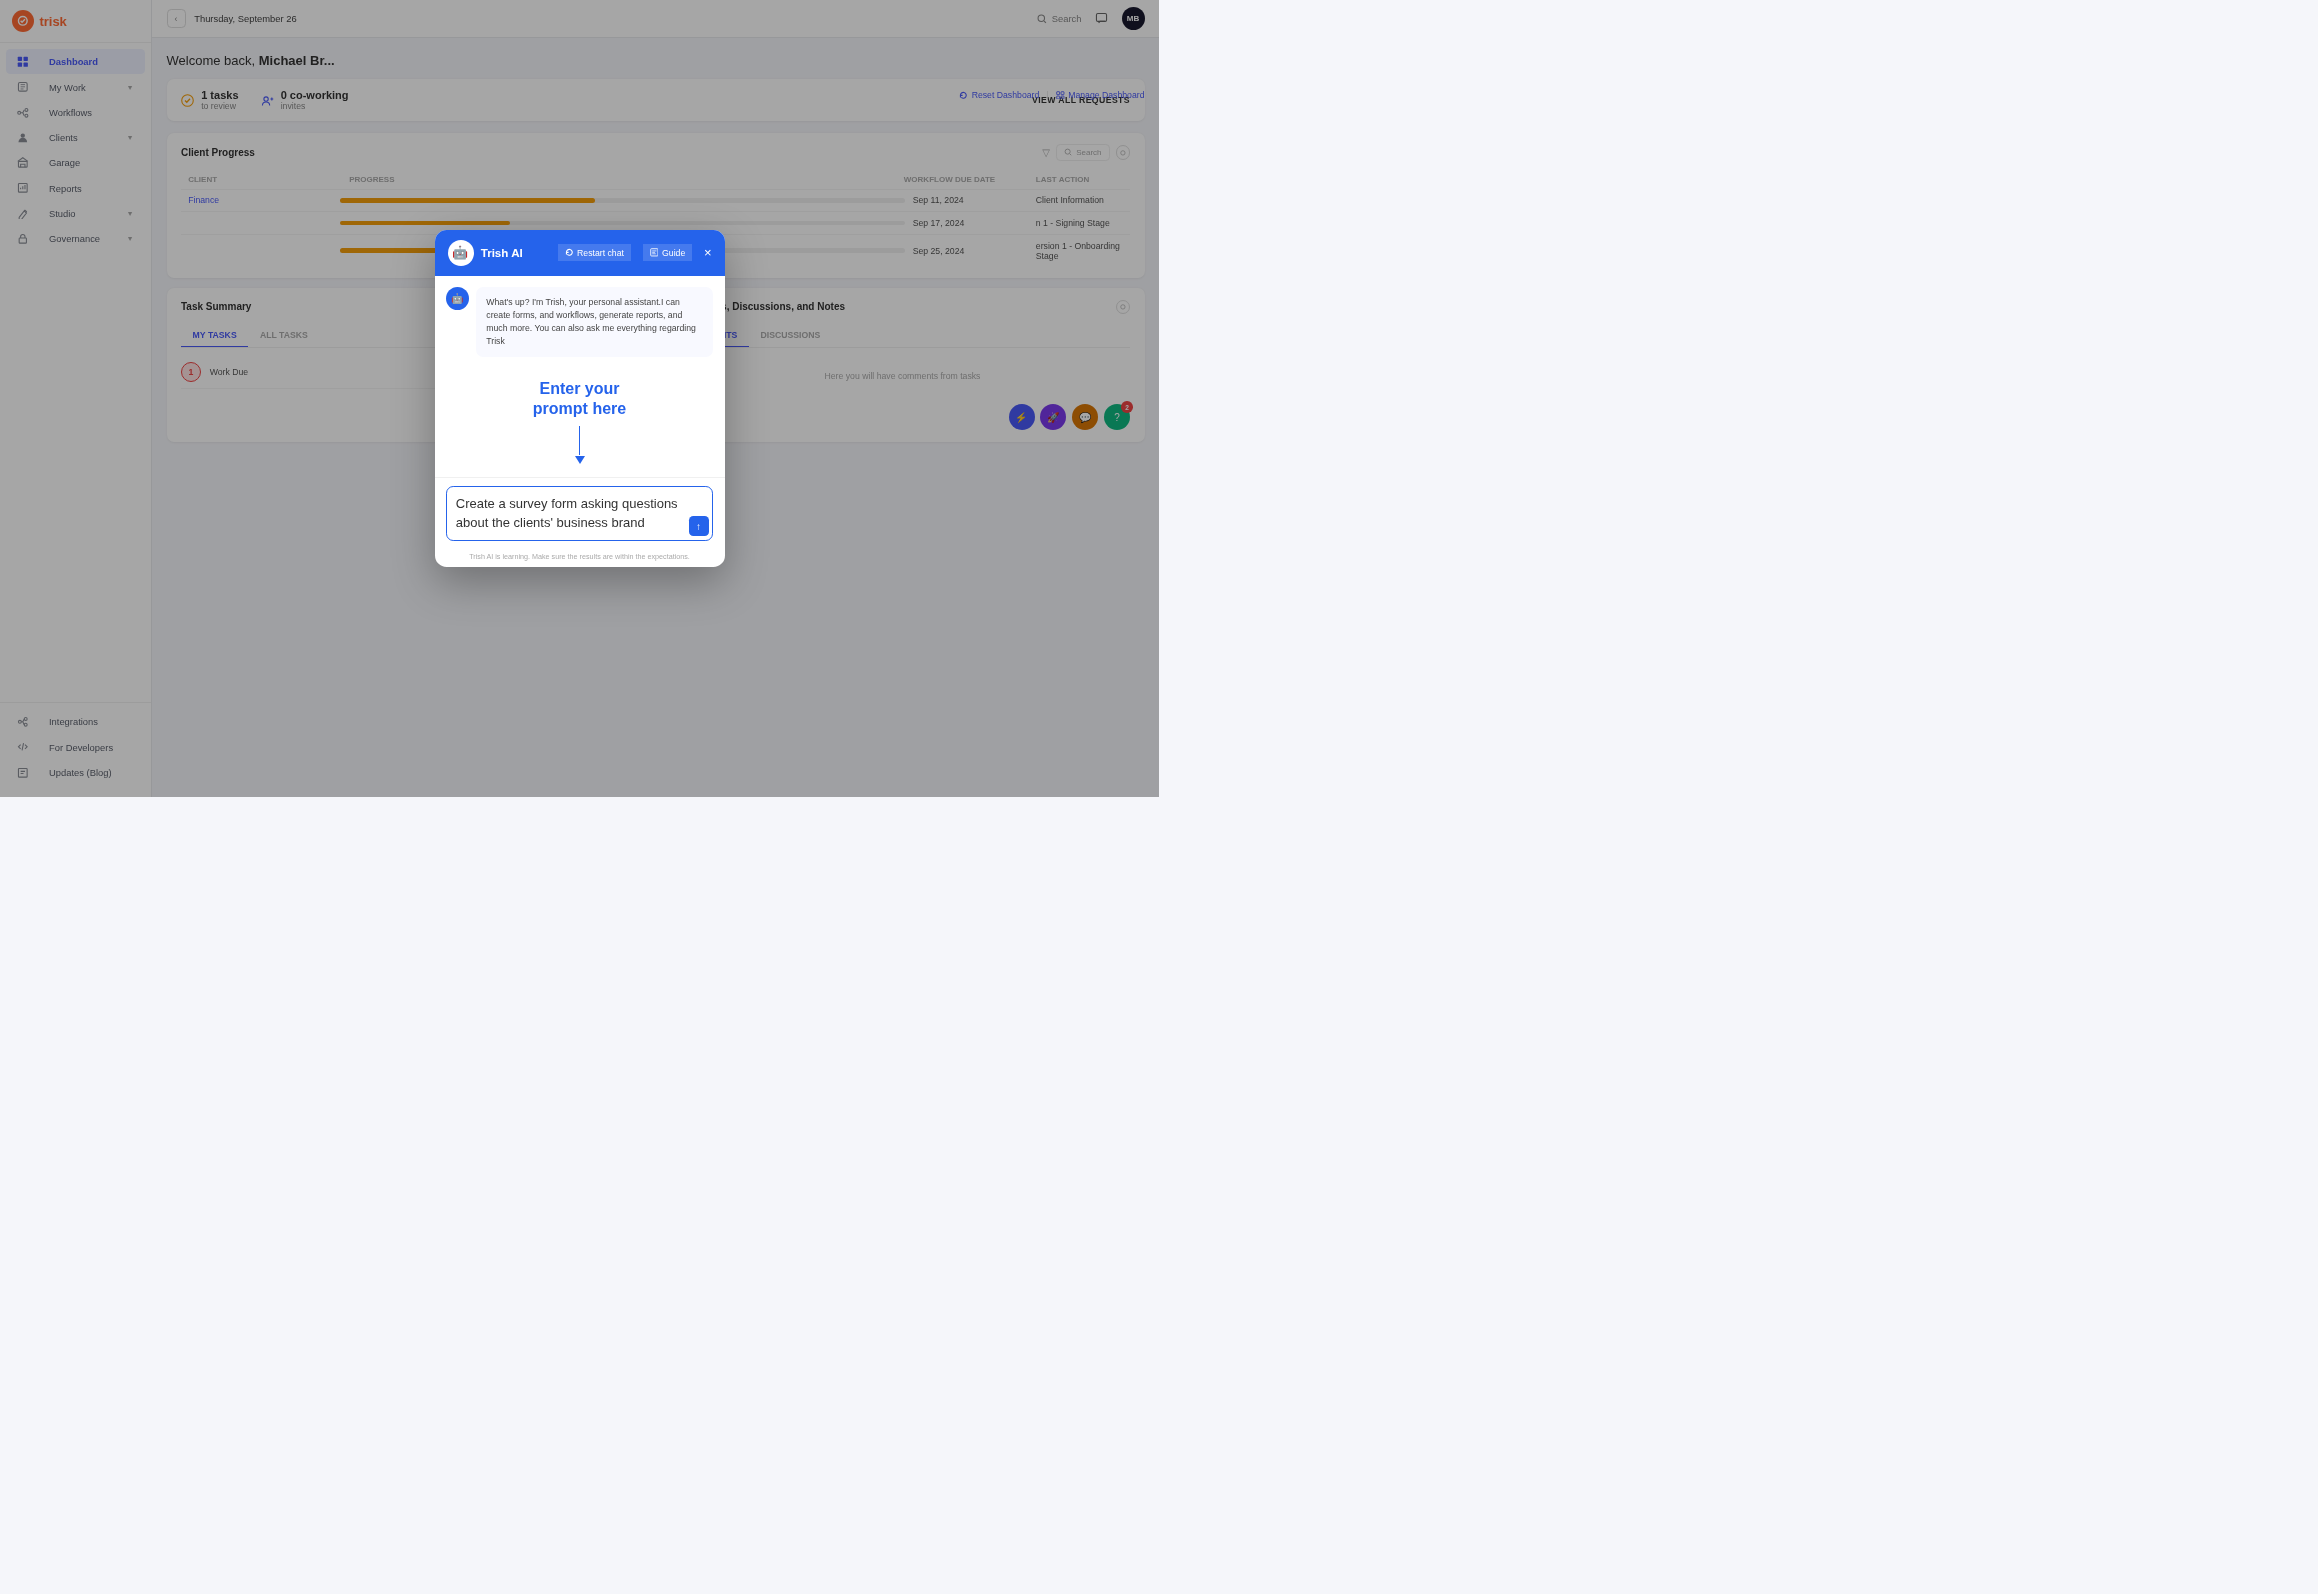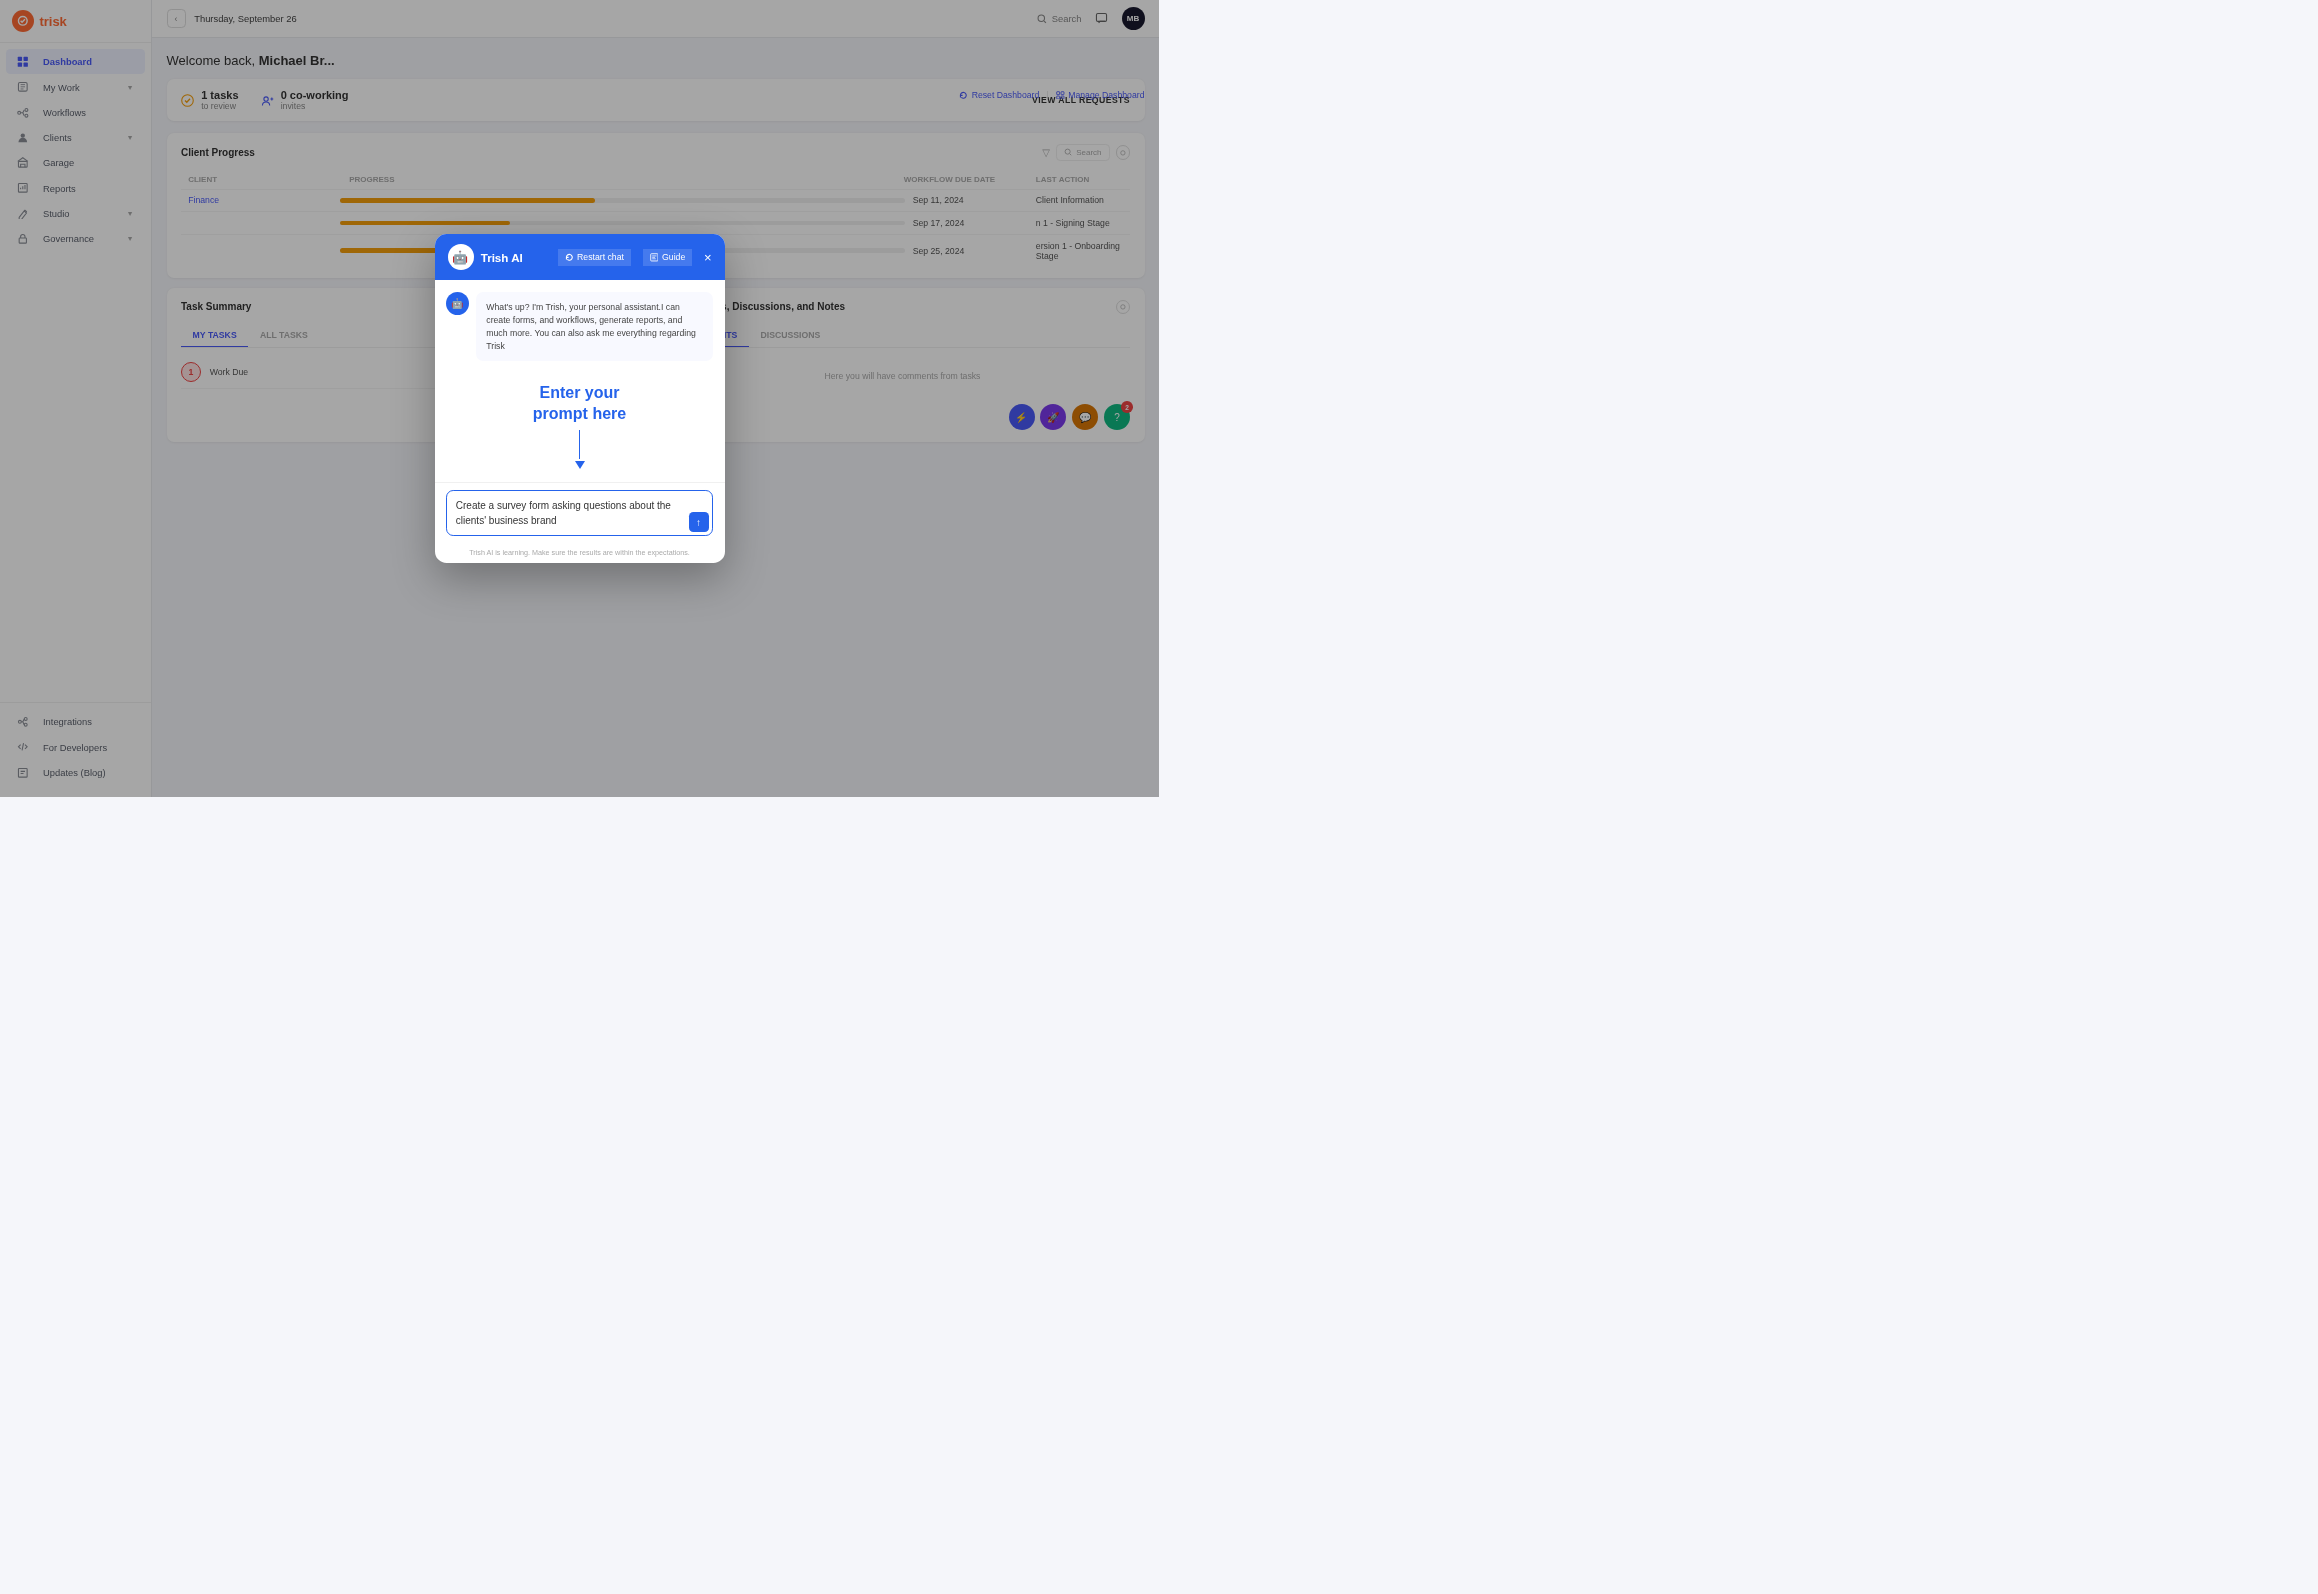--- a/index.html
+++ b/index.html
@@ -12,21 +12,21 @@
     }
     .sidebar-logo {
       padding: 10px 11.6px; display: flex; align-items: center; gap: 5.8px; border-bottom: 0.7px solid #f0f0f0;
     }
     .logo-circle {
       width: 22px; height: 22px; background: #ff6b35; border-radius: 50%; display: flex; align-items: center; justify-content: center;
     }
     .logo-text { font-size: 13px; font-weight: 700; color: #ff6b35; }
     .sidebar-nav { flex: 1; padding: 5.8px 0; }
     .nav-item {
-      display: flex; align-items: center; gap: 14px; padding: 6.5px 11.6px; cursor: pointer;
+      display: flex; align-items: center; gap: 20px; padding: 6.5px 11.6px; cursor: pointer;
       font-size: 9.4px; color: #5a5f6b; border-radius: 4.3px; margin: 0.7px 5.8px;
     }
     .nav-item.active { background: #eef2ff; color: #4a5af7; font-weight: 600; }
     .nav-item .nav-icon { width: 11.6px; height: 11.6px; opacity: 0.7; }
     .nav-item.active .nav-icon { opacity: 1; }
     .nav-expand { margin-left: auto; font-size: 7.2px; color: #aaa; }
     .sidebar-bottom { padding: 5.8px 0 11.6px; border-top: 0.7px solid #f0f0f0; }
 
     
     .topbar {
@@ -151,21 +151,21 @@
     }
     .arrow-line { width: 1.4px; height: 29px; background: #2563eb; }
     .arrow-head { width: 0; height: 0; border-left: 5.8px solid transparent; border-right: 5.8px solid transparent; border-top: 8.7px solid #2563eb; }
 
     .ai-input-area { padding: 7.2px 11.6px; border-top: 0.7px solid #f0f0f0; }
     .ai-input-box {
       border: 1.8px solid #2563eb; border-radius: 7.2px; padding: 7.2px 32px 7.2px 8.7px;
       font-size: 8.7px; color: #333; line-height: 1.5; min-height: 41px; position: relative;
       background: #fff;
     }
-    .ai-input-text { font-size: 10px; color: #333; }
+    .ai-input-text { font-size: 13px; color: #333; }
     .ai-send-btn {
       position: absolute; right: 16px; bottom: 11.6px; width: 20px; height: 20px;
       background: #2563eb; border-radius: 4.3px; display: flex; align-items: center;
       justify-content: center; cursor: pointer; color: #fff; font-size: 10px;
     }
     .ai-footer-note { text-align: center; font-size: 7.2px; color: #aaa; margin-top: 4.3px; padding-bottom: 5.8px; }
     .filter-icon { color: #aaa; font-size: 10px; cursor: pointer; }
   </style>
 </head>
 <body>

